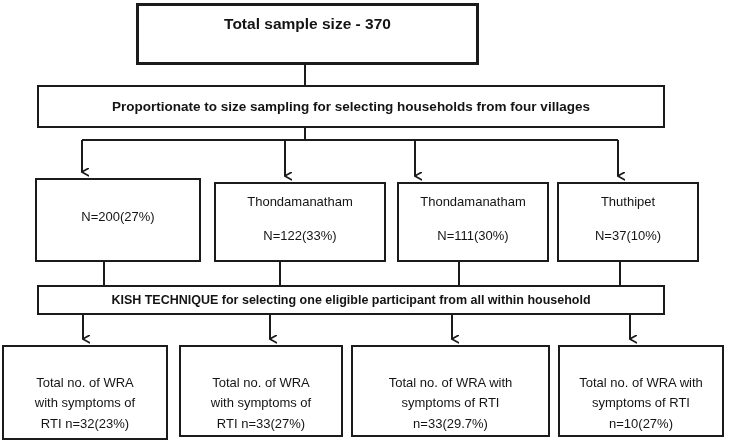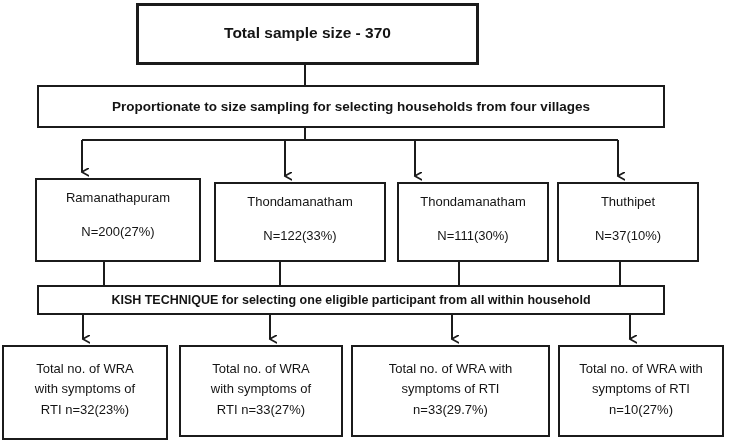--- a/index.html
+++ b/index.html
@@ -41,21 +41,21 @@
     line-height: 1.18;
   }
   
   #node-total {
     left: 136px;
     top: 3px;
     width: 343px;
     height: 62px;
     border-width: 3px;
     justify-content: flex-start;
-    padding-top: 18px;
+    padding-top: 9px;
   }
   #node-total .line {
     font-size: 15.5px;
     font-weight: 600;
   }
   #node-proportionate {
     left: 37px;
     top: 85px;
     width: 628px;
     height: 43px;
@@ -88,21 +88,21 @@
     height: 30px;
     justify-content: center;
   }
   #node-kish .line {
     font-size: 12.5px;
     font-weight: 600;
   }
 
   .outcome {
     justify-content: flex-start;
-    padding-top: 14px;
+    padding-top: 28px;
   }
   .outcome .line {
     font-size: 13px;
     font-weight: 500;
     margin-bottom: 5px;
   }
   #node-outcome-0 { left: 2px;   top: 345px; width: 166px; height: 95px; }
   #node-outcome-1 { left: 179px; top: 345px; width: 164px; height: 92px; }
   #node-outcome-2 { left: 351px; top: 345px; width: 199px; height: 92px; }
   #node-outcome-3 { left: 558px; top: 345px; width: 166px; height: 92px; }
@@ -145,21 +145,20 @@
 
   <div class="node" id="node-total">
     <span class="line">Total sample size - 370</span>
   </div>
 
   <div class="node" id="node-proportionate">
     <span class="line">Proportionate to size sampling for selecting households from four villages</span>
   </div>
 
   <div class="node village" id="node-village-0">
-    <span class="line name">Ramanathapuram</span>
     <span class="line count">N=200(27%)</span>
   </div>
   <div class="node village" id="node-village-1">
     <span class="line name">Thondamanatham</span>
     <span class="line count">N=122(33%)</span>
   </div>
   <div class="node village" id="node-village-2">
     <span class="line name">Thondamanatham</span>
     <span class="line count">N=111(30%)</span>
   </div>

